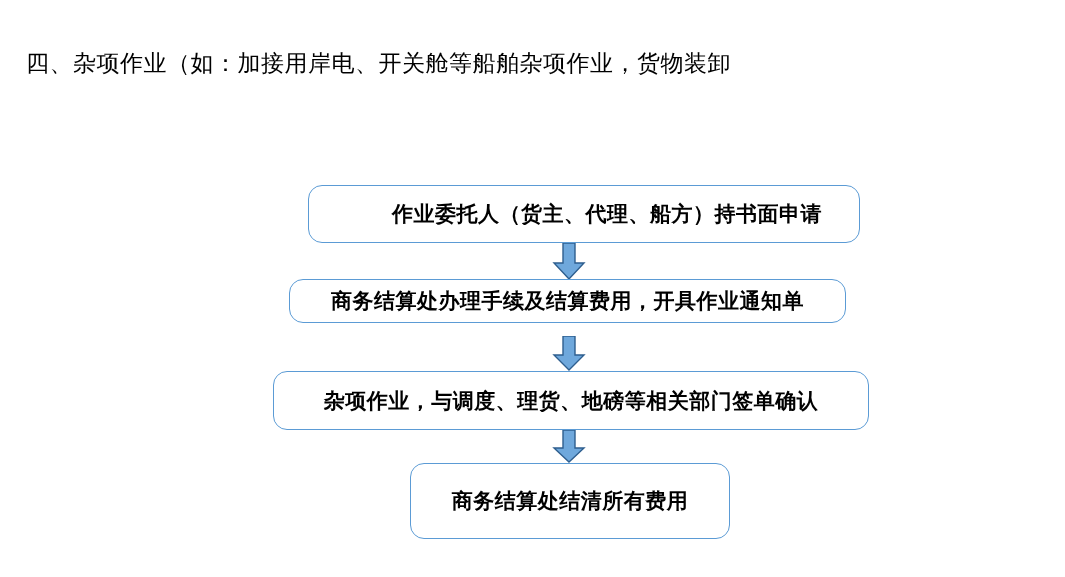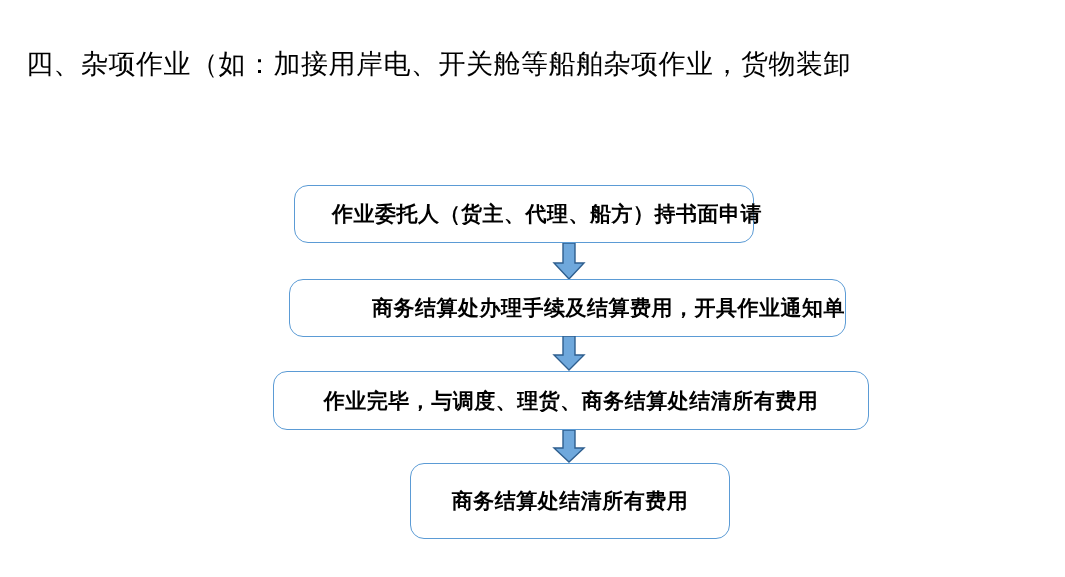--- a/index.html
+++ b/index.html
@@ -18,21 +18,21 @@
 
   
   #heading {
     position: absolute;
     left: 26px;
     top: 40px;
     width: 1000px;
   }
   .heading-line {
     font-family: "Liberation Serif", "DejaVu Serif", serif;
-    font-size: 27px;
+    font-size: 23px;
     line-height: 48px;
     color: #000000;
     letter-spacing: 0.5px;
     white-space: nowrap;
   }
   .heading-line .tail {
     font-weight: bold;
   }
 
   
@@ -57,22 +57,22 @@
   .node-label {
     font-family: "DejaVu Sans", "Liberation Sans", sans-serif;
     font-weight: bold;
     font-size: 21px;
     color: #000000;
     letter-spacing: 0.5px;
     white-space: nowrap;
   }
 
   
-  #node-1 { left: 294px; top: 185px; width: 460px; height: 58px; padding-left: 46px; }
-  #node-2 { left: 289px; top: 279px; width: 557px; height: 58px; justify-content: flex-end; }
+  #node-1 { left: 308px; top: 185px; width: 552px; height: 58px; padding-left: 46px; }
+  #node-2 { left: 289px; top: 279px; width: 557px; height: 44px; }
   #node-3 { left: 273px; top: 371px; width: 596px; height: 59px; }
   #node-4 { left: 410px; top: 463px; width: 320px; height: 76px; }
 
   
   .arrow {
     position: absolute;
     width: 34px;
   }
   .arrow svg { display: block; }
   #arrow-1 { left: 552px; top: 243px; height: 38px; }
@@ -102,21 +102,21 @@
     <span class="node-label">商务结算处办理手续及结算费用，开具作业通知单</span>
   </div>
 
   <div class="arrow" id="arrow-2">
     <svg width="34" height="36" viewBox="0 0 34 36" xmlns="http://www.w3.org/2000/svg">
       <polygon points="11,0 23,0 23,19 32,19 17,34 2,19 11,19" fill="#6FA8DC" stroke="#2E5E8E" stroke-width="1.4" stroke-linejoin="miter"></polygon>
     </svg>
   </div>
 
   <div class="node" id="node-3">
-    <span class="node-label">作业完毕，与调度、理货、商务结算处结清所有费用</span>
+    <span class="node-label">杂项作业，与调度、理货、地磅等相关部门签单确认</span>
   </div>
 
   <div class="arrow" id="arrow-3">
     <svg width="34" height="34" viewBox="0 0 34 34" xmlns="http://www.w3.org/2000/svg">
       <polygon points="11,0 23,0 23,18 32,18 17,32 2,18 11,18" fill="#6FA8DC" stroke="#2E5E8E" stroke-width="1.4" stroke-linejoin="miter"></polygon>
     </svg>
   </div>
 
   <div class="node" id="node-4">
     <span class="node-label">商务结算处结清所有费用</span>

